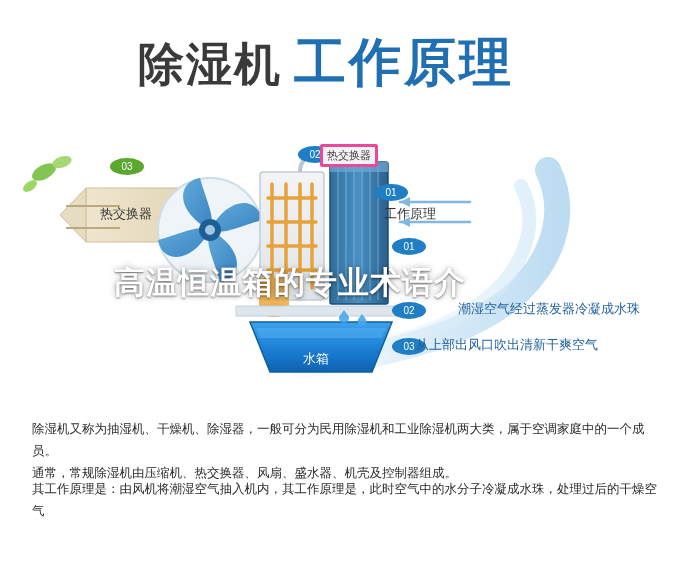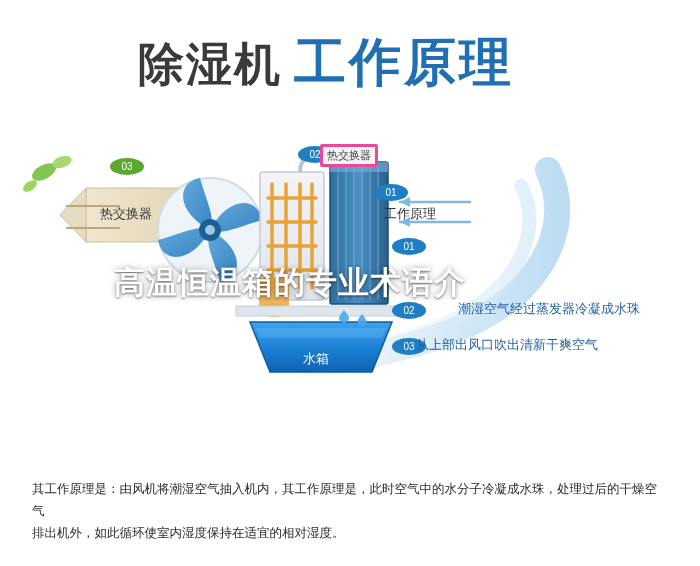--- a/index.html
+++ b/index.html
@@ -263,18 +263,21 @@
     <div class="boxlabel" style="left:320px; top:34px;">热交换器</div>
     <div class="dlabel dark" style="left:384px; top:95px;">工作原理</div>
     <div class="tanklabel" style="left:303px; top:240px;">水箱</div>
 
     <div class="dlabel blue" style="left:416px; top:190px;margin-left:42px;">潮湿空气经过蒸发器冷凝成水珠</div>
     <div class="dlabel blue" style="left:416px; top:226px;">从上部出风口吹出清新干爽空气</div>
   </div>
 
   <div class="overlay-headline">高温恒温箱的专业术语介</div>
 
+  <div class="body-text para1">
+    <p>除湿机又称为抽湿机、干燥机、除湿器，一般可分为民用除湿机和工业除湿机两大类，属于空调家庭中的一个成员。</p>
+    <p>通常，常规除湿机由压缩机、热交换器、风扇、盛水器、机壳及控制器组成。</p>
+  </div>
   <div class="body-text para2">
     <p>其工作原理是：由风机将潮湿空气抽入机内，其工作原理是，此时空气中的水分子冷凝成水珠，处理过后的干燥空气</p>
-    <p>排出机外，如此循环使室内湿度保持在适宜的相对湿度。</p>
   </div>
 
 </div>
 
 </body></html>

